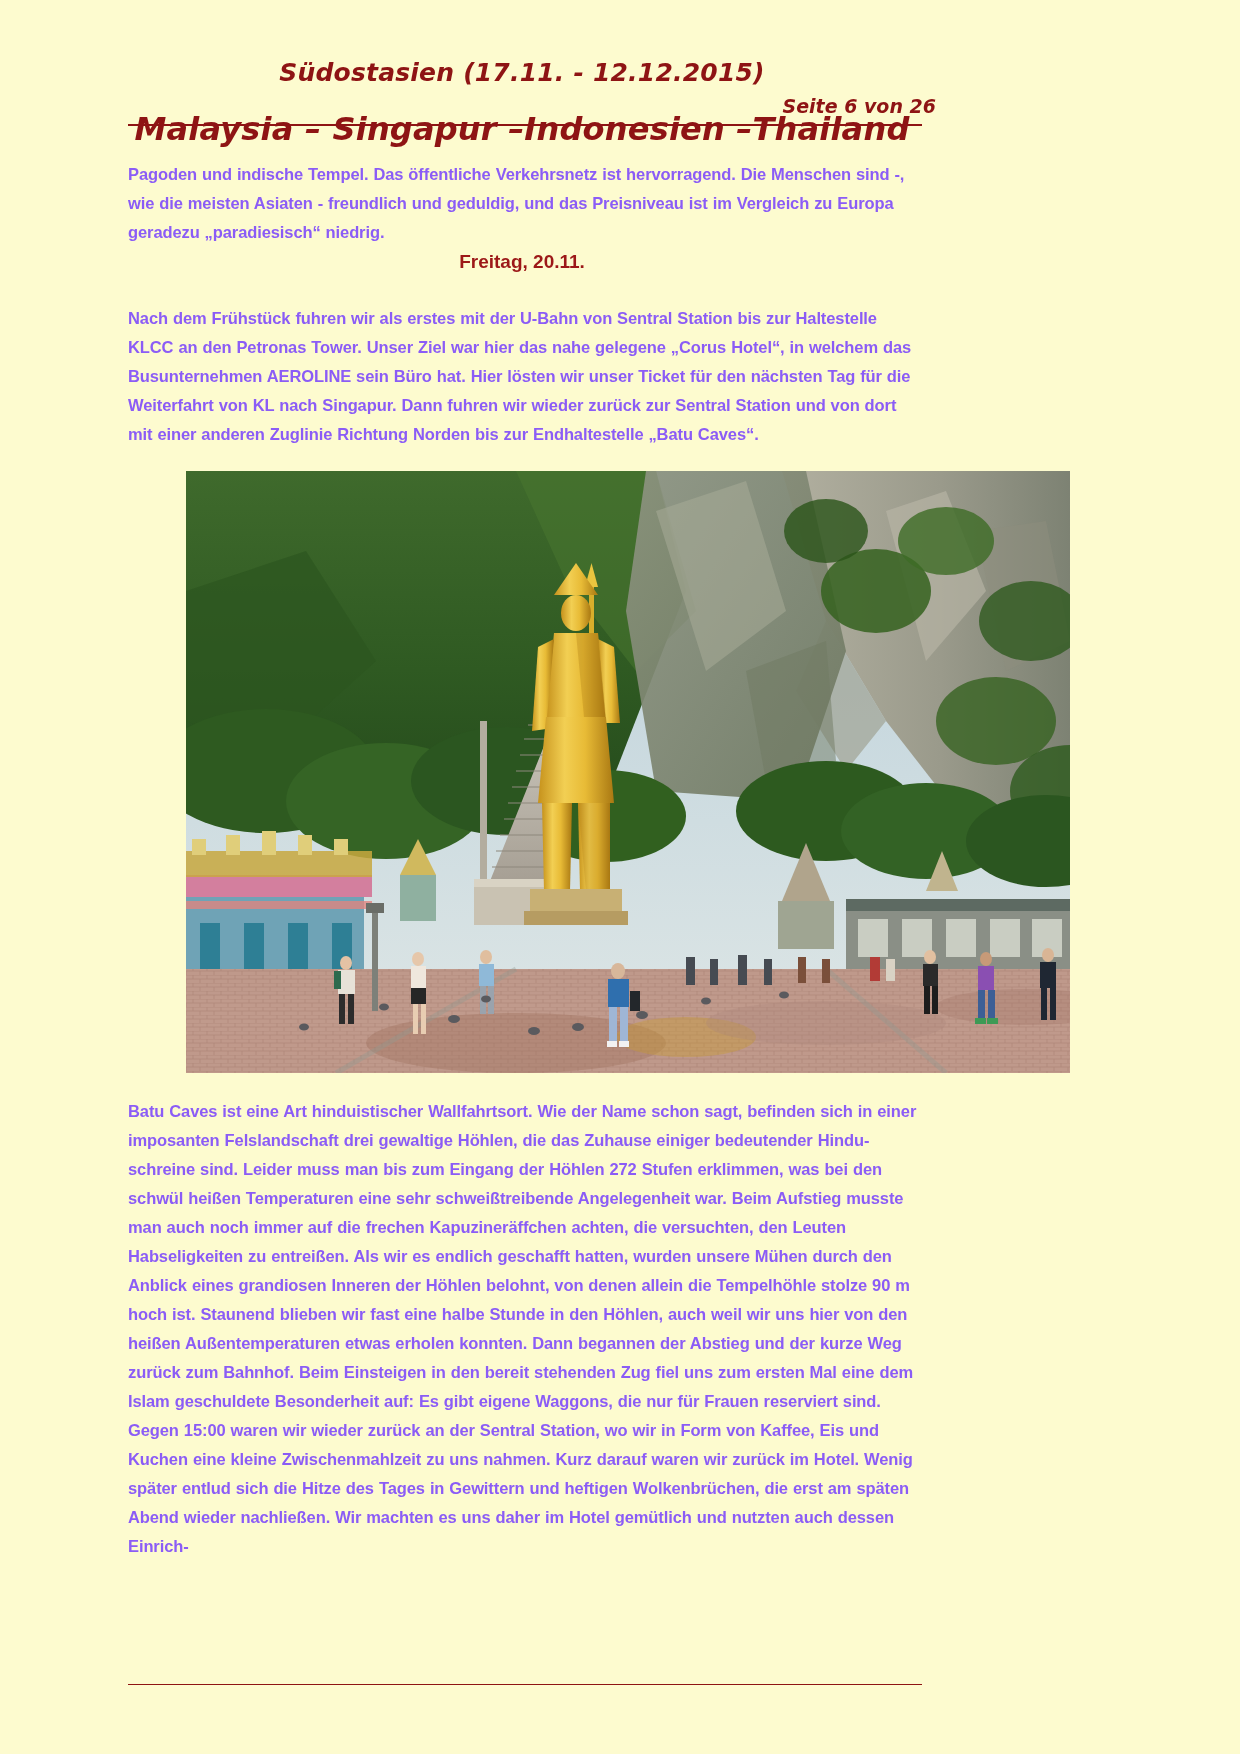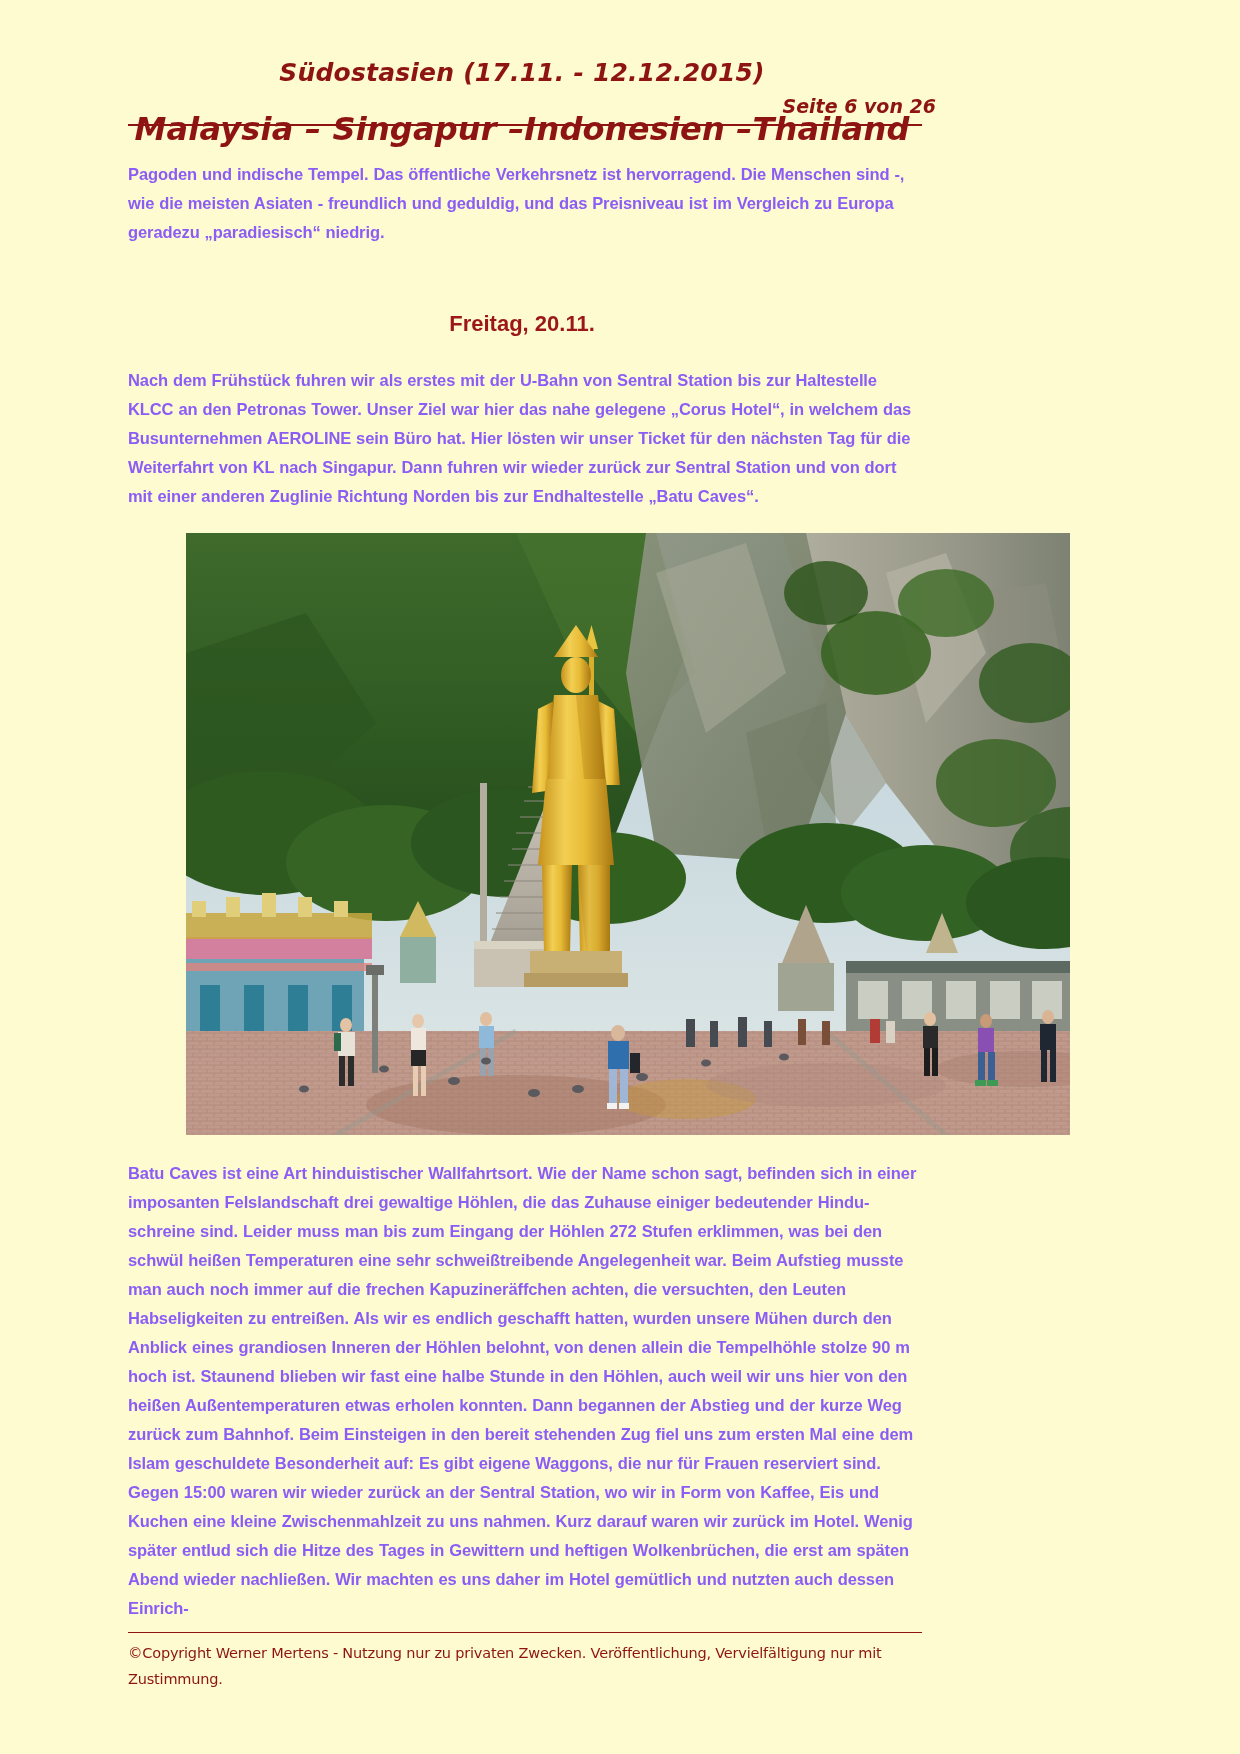--- a/index.html
+++ b/index.html
@@ -81,26 +81,25 @@
     letter-spacing: -0.1px;
     margin: 0 122px 0 128px;
     text-align: left;
     word-spacing: 0.5px;
   }
   .p-intro {
     margin-top: 32px;
   }
 
   .daybox {
-    margin-top: 62px;
     text-align: center;
     color: #9c1818;
     font-family: "Liberation Sans", sans-serif;
     font-weight: bold;
-    font-size: 22px;
+    font-size: 19px;
     line-height: 29px;
   }
 
   .p-morning {
     margin-top: 28px;
   }
 
   
   .photo-wrap {
     margin: 22px 0 0 0;
@@ -427,16 +426,15 @@
         <rect x="186" y="440" width="6" height="100" fill="#7d8079"></rect>
         <rect x="180" y="432" width="18" height="10" fill="#6a6d67"></rect>
       </g>
     </svg>
   </div>
 
   <p class="body-text p-caves">Batu Caves ist eine Art hinduistischer Wallfahrtsort. Wie der Name schon sagt, befinden sich in einer imposanten Felslandschaft drei gewaltige Höhlen, die das Zuhause einiger bedeutender Hindu-schreine sind. Leider muss man bis zum Eingang der Höhlen 272  Stufen erklimmen, was bei den schwül heißen Temperaturen eine sehr schweißtreibende Angelegenheit war. Beim Aufstieg musste man auch noch immer auf die frechen Kapuzineräffchen achten, die versuchten, den Leuten Habseligkeiten zu entreißen. Als wir es endlich geschafft hatten, wurden unsere Mühen durch den Anblick eines grandiosen Inneren der Höhlen belohnt, von denen allein die Tempelhöhle stolze 90 m hoch ist. Staunend blieben wir fast eine halbe Stunde in den Höhlen, auch weil wir uns hier von den heißen Außentemperaturen etwas erholen konnten. Dann begannen der Abstieg und der kurze Weg zurück zum Bahnhof. Beim Einsteigen in den bereit stehenden Zug fiel uns zum ersten Mal eine dem Islam geschuldete Besonderheit auf: Es gibt eigene Waggons, die nur für Frauen reserviert sind. Gegen 15:00 waren wir wieder zurück an der Sentral Station, wo wir in Form von Kaffee, Eis und Kuchen eine kleine Zwischenmahlzeit zu uns nahmen. Kurz darauf waren wir zurück im Hotel. Wenig später entlud sich die Hitze des Tages in Gewittern und heftigen Wolkenbrüchen, die erst am späten Abend wieder nachließen. Wir machten es uns daher im Hotel gemütlich und nutzten auch dessen Einrich-</p>
 
   <div class="footer">
     <div class="footer-rule"></div>
-    <div class="footer-text">©Copyright Werner Mertens - Nutzung nur zu privaten Zwecken.  Veröffentlichung, Vervielfältigung nur mit Zustimmung.</div>
   </div>
 
 </div>
 
 </body></html>

